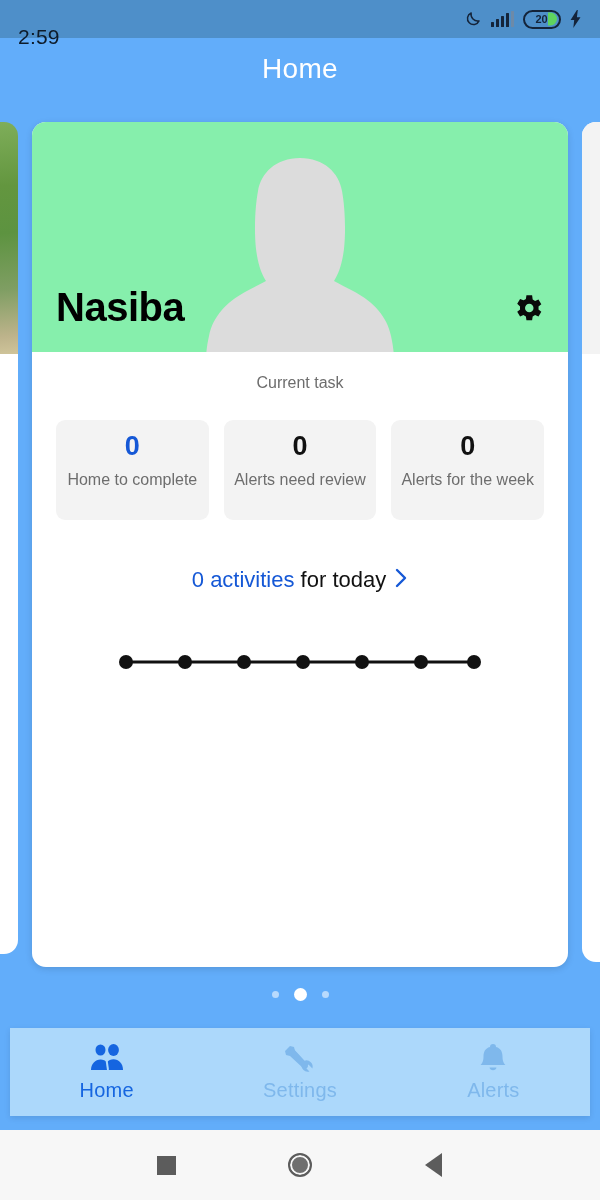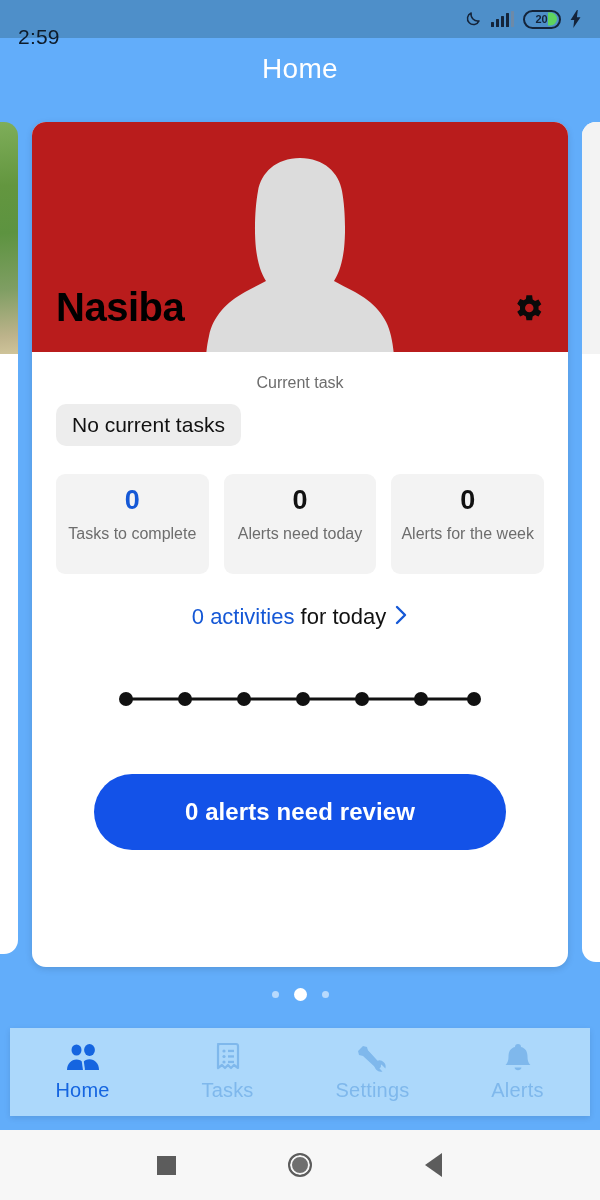--- a/index.html
+++ b/index.html
@@ -154,21 +154,21 @@
     background: #ffffff;
     border-radius: 14px;
     overflow: hidden;
     box-shadow: 0 2px 7px rgba(0,0,0,.13);
   }
 
   
   .card-head {
     position: relative;
     height: 230px;
-    background: #b91c1c;
+    background: #86efac;
     overflow: hidden;
     padding-left: 44px;
   }
   .avatar-silhouette {
     position: absolute;
     left: 50%;
     transform: translateX(-50%);
     top: 28px;
     width: 190px;
     height: 210px;
@@ -238,21 +238,21 @@
     margin-bottom: 8px;
   }
   .stat-value.accent { color: #1558D6; }
   .stat-label {
     font-size: 16px;
     color: #6d6d6d;
     line-height: 1.25;
   }
 
   .activities-row {
-    margin-top: 30px;
+    margin-top: 47px;
     text-align: center;
     font-size: 22px;
     color: #111111;
     cursor: pointer;
   }
   .activities-count { color: #1558D6; font-weight: 500; }
   .chev {
     display: inline-block;
     margin-left: 9px;
     vertical-align: -1px;
@@ -439,30 +439,29 @@
         <span class="gear-btn">
           <svg viewBox="0 0 24 24">
               <path d="M19.4 13a7.8 7.8 0 0 0 0-2l2-1.6-2-3.4-2.4 1a7.6 7.6 0 0 0-1.7-1L14.9 3h-4l-.4 2.6c-.6.3-1.2.6-1.7 1l-2.4-1-2 3.4L6.4 11a7.8 7.8 0 0 0 0 2l-2 1.6 2 3.4 2.4-1c.5.4 1.1.8 1.7 1l.4 2.6h4l.4-2.6c.6-.3 1.2-.6 1.7-1l2.4 1 2-3.4-2-1.6zM12.9 15a3 3 0 1 1 0-6 3 3 0 0 1 0 6z" fill="#0a0a0a"></path>
             </svg>
         </span>
       </div>
 
       <div class="card-body">
 
         <div class="section-label">Current task</div>
-        <div class="task-chip">No current tasks</div>
 
         <div class="stats-row">
           <div class="stat-box">
             <span class="stat-value accent">0</span>
-            <span class="stat-label">Tasks to complete</span>
+            <span class="stat-label">Home to complete</span>
           </div>
           <div class="stat-box">
             <span class="stat-value">0</span>
-            <span class="stat-label">Alerts need today</span>
+            <span class="stat-label">Alerts need review</span>
           </div>
           <div class="stat-box">
             <span class="stat-value">0</span>
             <span class="stat-label">Alerts for the week</span>
           </div>
         </div>
 
         <div class="activities-row">
           <span class="activities-count">0 activities</span><span> for today</span><span class="chev"><svg viewBox="0 0 13 20">
                 <path d="M2 2l8 8-8 8" fill="none" stroke="#1558D6" stroke-width="2.4" stroke-linecap="round" stroke-linejoin="round"></path>
@@ -473,21 +472,20 @@
           <div class="timeline-line"></div>
           <div class="timeline-dot" style="left:7px"></div>
           <div class="timeline-dot" style="left:66px"></div>
           <div class="timeline-dot" style="left:125px"></div>
           <div class="timeline-dot" style="left:184px"></div>
           <div class="timeline-dot" style="left:243px"></div>
           <div class="timeline-dot" style="left:302px"></div>
           <div class="timeline-dot" style="left:355px"></div>
         </div>
 
-        <button class="primary-btn">0 alerts need review</button>
 
       </div>
     </div>
   </div>
 
   <div class="page-dots">
     <span class="pdot"></span>
     <span class="pdot active"></span>
     <span class="pdot"></span>
   </div>
@@ -498,32 +496,20 @@
       <svg class="nav-icon" viewBox="0 0 34 32">
         <ellipse cx="10.5" cy="8" rx="5" ry="5.6" fill="#1565E0"></ellipse>
         <path d="M1 28c0-6.4 4.3-10.6 9.5-10.6S20 21.6 20 28z" fill="#1565E0"></path>
         <ellipse cx="23.5" cy="8" rx="5.4" ry="6" fill="#1565E0"></ellipse>
         <path d="M14 28c0-6.6 4.3-10.8 9.5-10.8S33 21.4 33 28z" fill="#1565E0"></path>
         <path d="M16 14l2 14" stroke="#ACD8FB" stroke-width="2"></path>
       </svg>
       <span class="nav-label">Home</span>
     </div>
 
-    <div class="nav-item">
-      <svg class="nav-icon" viewBox="0 0 34 32">
-        <path d="M7 2h18a2 2 0 0 1 2 2v22l-4-3-3 3-3-3-3 3-3-3-4 3V4a2 2 0 0 1 2-2z" fill="none" stroke="#7FB8EC" stroke-width="2.2" stroke-linejoin="round"></path>
-        <circle cx="13" cy="9" r="1.6" fill="#7FB8EC"></circle>
-        <circle cx="13" cy="14.5" r="1.6" fill="#7FB8EC"></circle>
-        <circle cx="13" cy="20" r="1.6" fill="#7FB8EC"></circle>
-        <rect x="17" y="7.8" width="6" height="2.3" fill="#7FB8EC"></rect>
-        <rect x="17" y="13.3" width="6" height="2.3" fill="#7FB8EC"></rect>
-        <rect x="17" y="18.8" width="6" height="2.3" fill="#7FB8EC"></rect>
-      </svg>
-      <span class="nav-label">Tasks</span>
-    </div>
 
     <div class="nav-item">
       <svg class="nav-icon" viewBox="0 0 34 32">
         <path d="M7 4l4 1 1 4 12 13a2.8 2.8 0 1 1-4 4L7 14l-4-1-1-4 3-3 2-2z" fill="#7FB8EC" transform="rotate(0 17 16)"></path>
         <path d="M27 3a6.5 6.5 0 0 0-8 8L7 22a3 3 0 0 0 4 4l11-12a6.5 6.5 0 0 0 8-8l-4 4-3-3 4-4z" fill="#7FB8EC" transform="translate(0,1) scale(0.98) rotate(90 17 16)"></path>
       </svg>
       <span class="nav-label">Settings</span>
     </div>
 
     <div class="nav-item">

